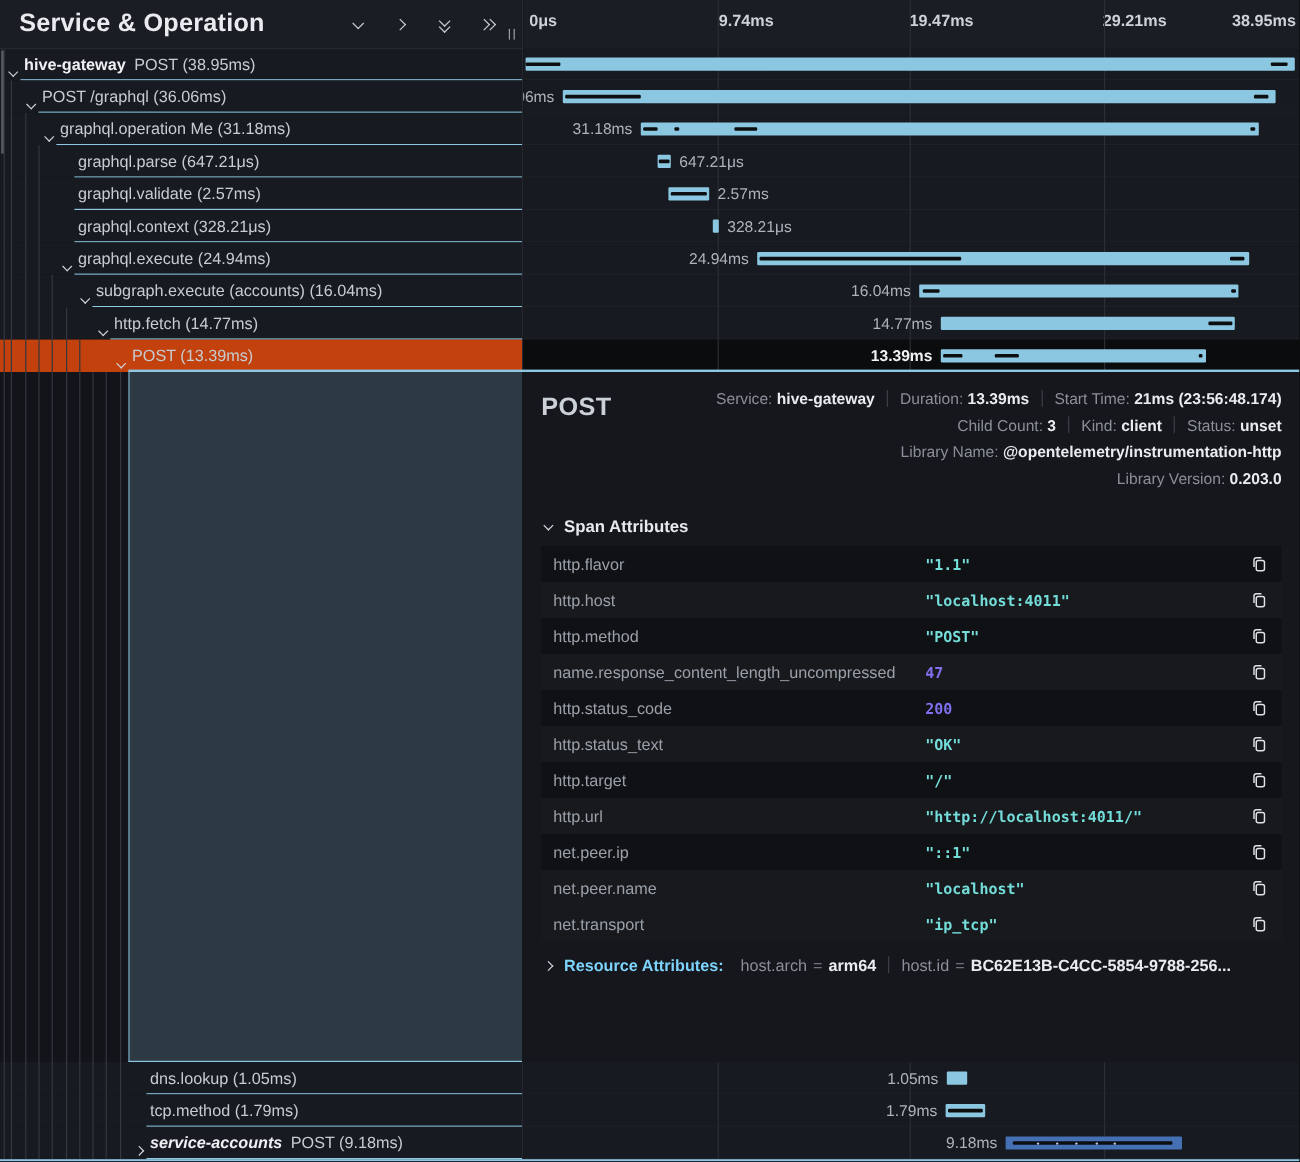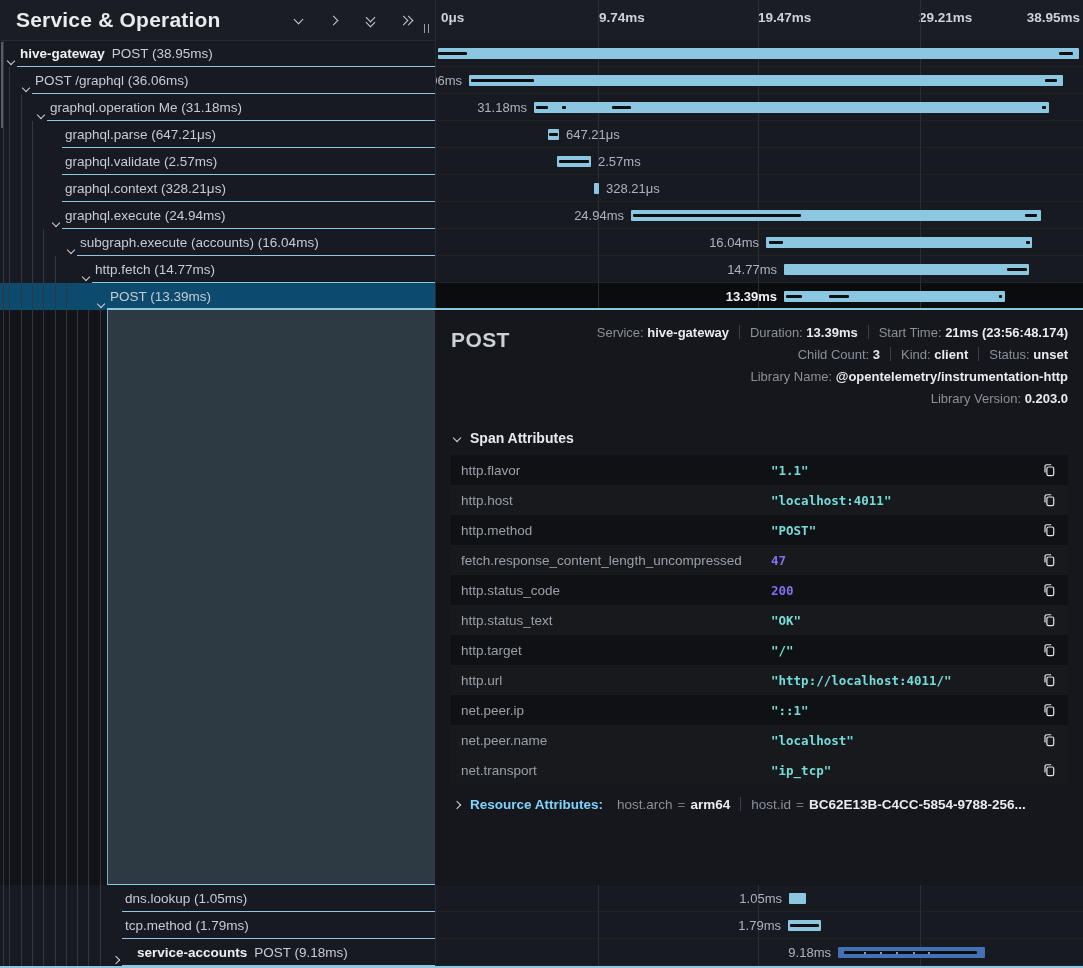--- a/index.html
+++ b/index.html
@@ -14,27 +14,27 @@
   .hdr-icons{margin-left:auto;margin-right:22px;display:flex;align-items:center;gap:22px;}
   .icon-btn{width:14px;height:14px;position:relative;cursor:pointer;}
   .chev{display:inline-block;width:6px;height:6px;border-right:1.6px solid #c9cdd4;border-bottom:1.6px solid #c9cdd4;}
   .chev.down{transform:rotate(45deg);}
   .chev.right{transform:rotate(-45deg);}
   .icon-btn .chev{position:absolute;}
   .drag-handle{position:absolute;right:6px;top:24px;display:flex;gap:2.5px;}
   .drag-handle i{display:block;width:1.5px;height:9px;background:#9ba0a8;}
 
   .t-row{position:absolute;left:0;width:435px;height:27px;background:#171a20;cursor:pointer;}
-  .t-row.selected{background:#0c4a6e;}
+  .t-row.selected{background:#c2410c;}
   .t-border{position:absolute;bottom:0;right:0;height:1px;background:#8dc7e1;}
   .t-chev{position:absolute;top:10px;}
   .t-chev .chev{width:5px;height:5px;border-width:1.5px;border-color:#cfd3da;}
   .t-label{position:absolute;top:0;height:27px;line-height:27px;font-size:13.5px;color:#c7cbd2;white-space:nowrap;}
   .t-label .svc{font-weight:700;color:#eef0f3;margin-right:7px;}
-  .t-label .svc.italic{margin-left:12px;}
+  .t-label .svc.italic{font-style:italic;}
   .guide{position:absolute;width:1px;background:#34373d;z-index:1;}
   .scroll-thumb{position:absolute;left:1px;top:42px;width:2px;height:86px;background:#585d64;z-index:2;}
 
   
   .right-col{position:absolute;left:435px;top:0;width:648px;height:968px;overflow:hidden;
              border-left:1px solid #26292f;box-sizing:border-box;}
   .right-header{position:absolute;top:0;left:0;width:648px;height:40px;background:#1a1d23;
                 border-bottom:1px solid #26292f;z-index:0;}
   .tick{position:absolute;top:10px;font-size:13.5px;font-weight:600;color:#cdd1d8;white-space:nowrap;}
   .grid-line{position:absolute;top:0;height:966px;width:1px;background:#2b2e34;z-index:1;}
@@ -326,21 +326,21 @@
           <div class="attr-key">http.method</div>
           <div class="attr-val string">"POST"</div>
           <div class="copy-btn">
             <svg width="15" height="16" viewBox="0 0 16 16" fill="none" stroke="currentColor" stroke-width="1.3" stroke-linejoin="round">
               <rect x="5.2" y="4.8" width="7.3" height="9.2" rx="1.8"></rect>
               <path d="M3.2 10.6 V4.4 a2 2 0 0 1 2-2 h4.6"></path>
             </svg>
           </div>
         </div>
         <div class="attr-row even">
-          <div class="attr-key">fetch.response_content_length_uncompressed</div>
+          <div class="attr-key">name.response_content_length_uncompressed</div>
           <div class="attr-val number">47</div>
           <div class="copy-btn">
             <svg width="15" height="16" viewBox="0 0 16 16" fill="none" stroke="currentColor" stroke-width="1.3" stroke-linejoin="round">
               <rect x="5.2" y="4.8" width="7.3" height="9.2" rx="1.8"></rect>
               <path d="M3.2 10.6 V4.4 a2 2 0 0 1 2-2 h4.6"></path>
             </svg>
           </div>
         </div>
         <div class="attr-row odd">
           <div class="attr-key">http.status_code</div>

